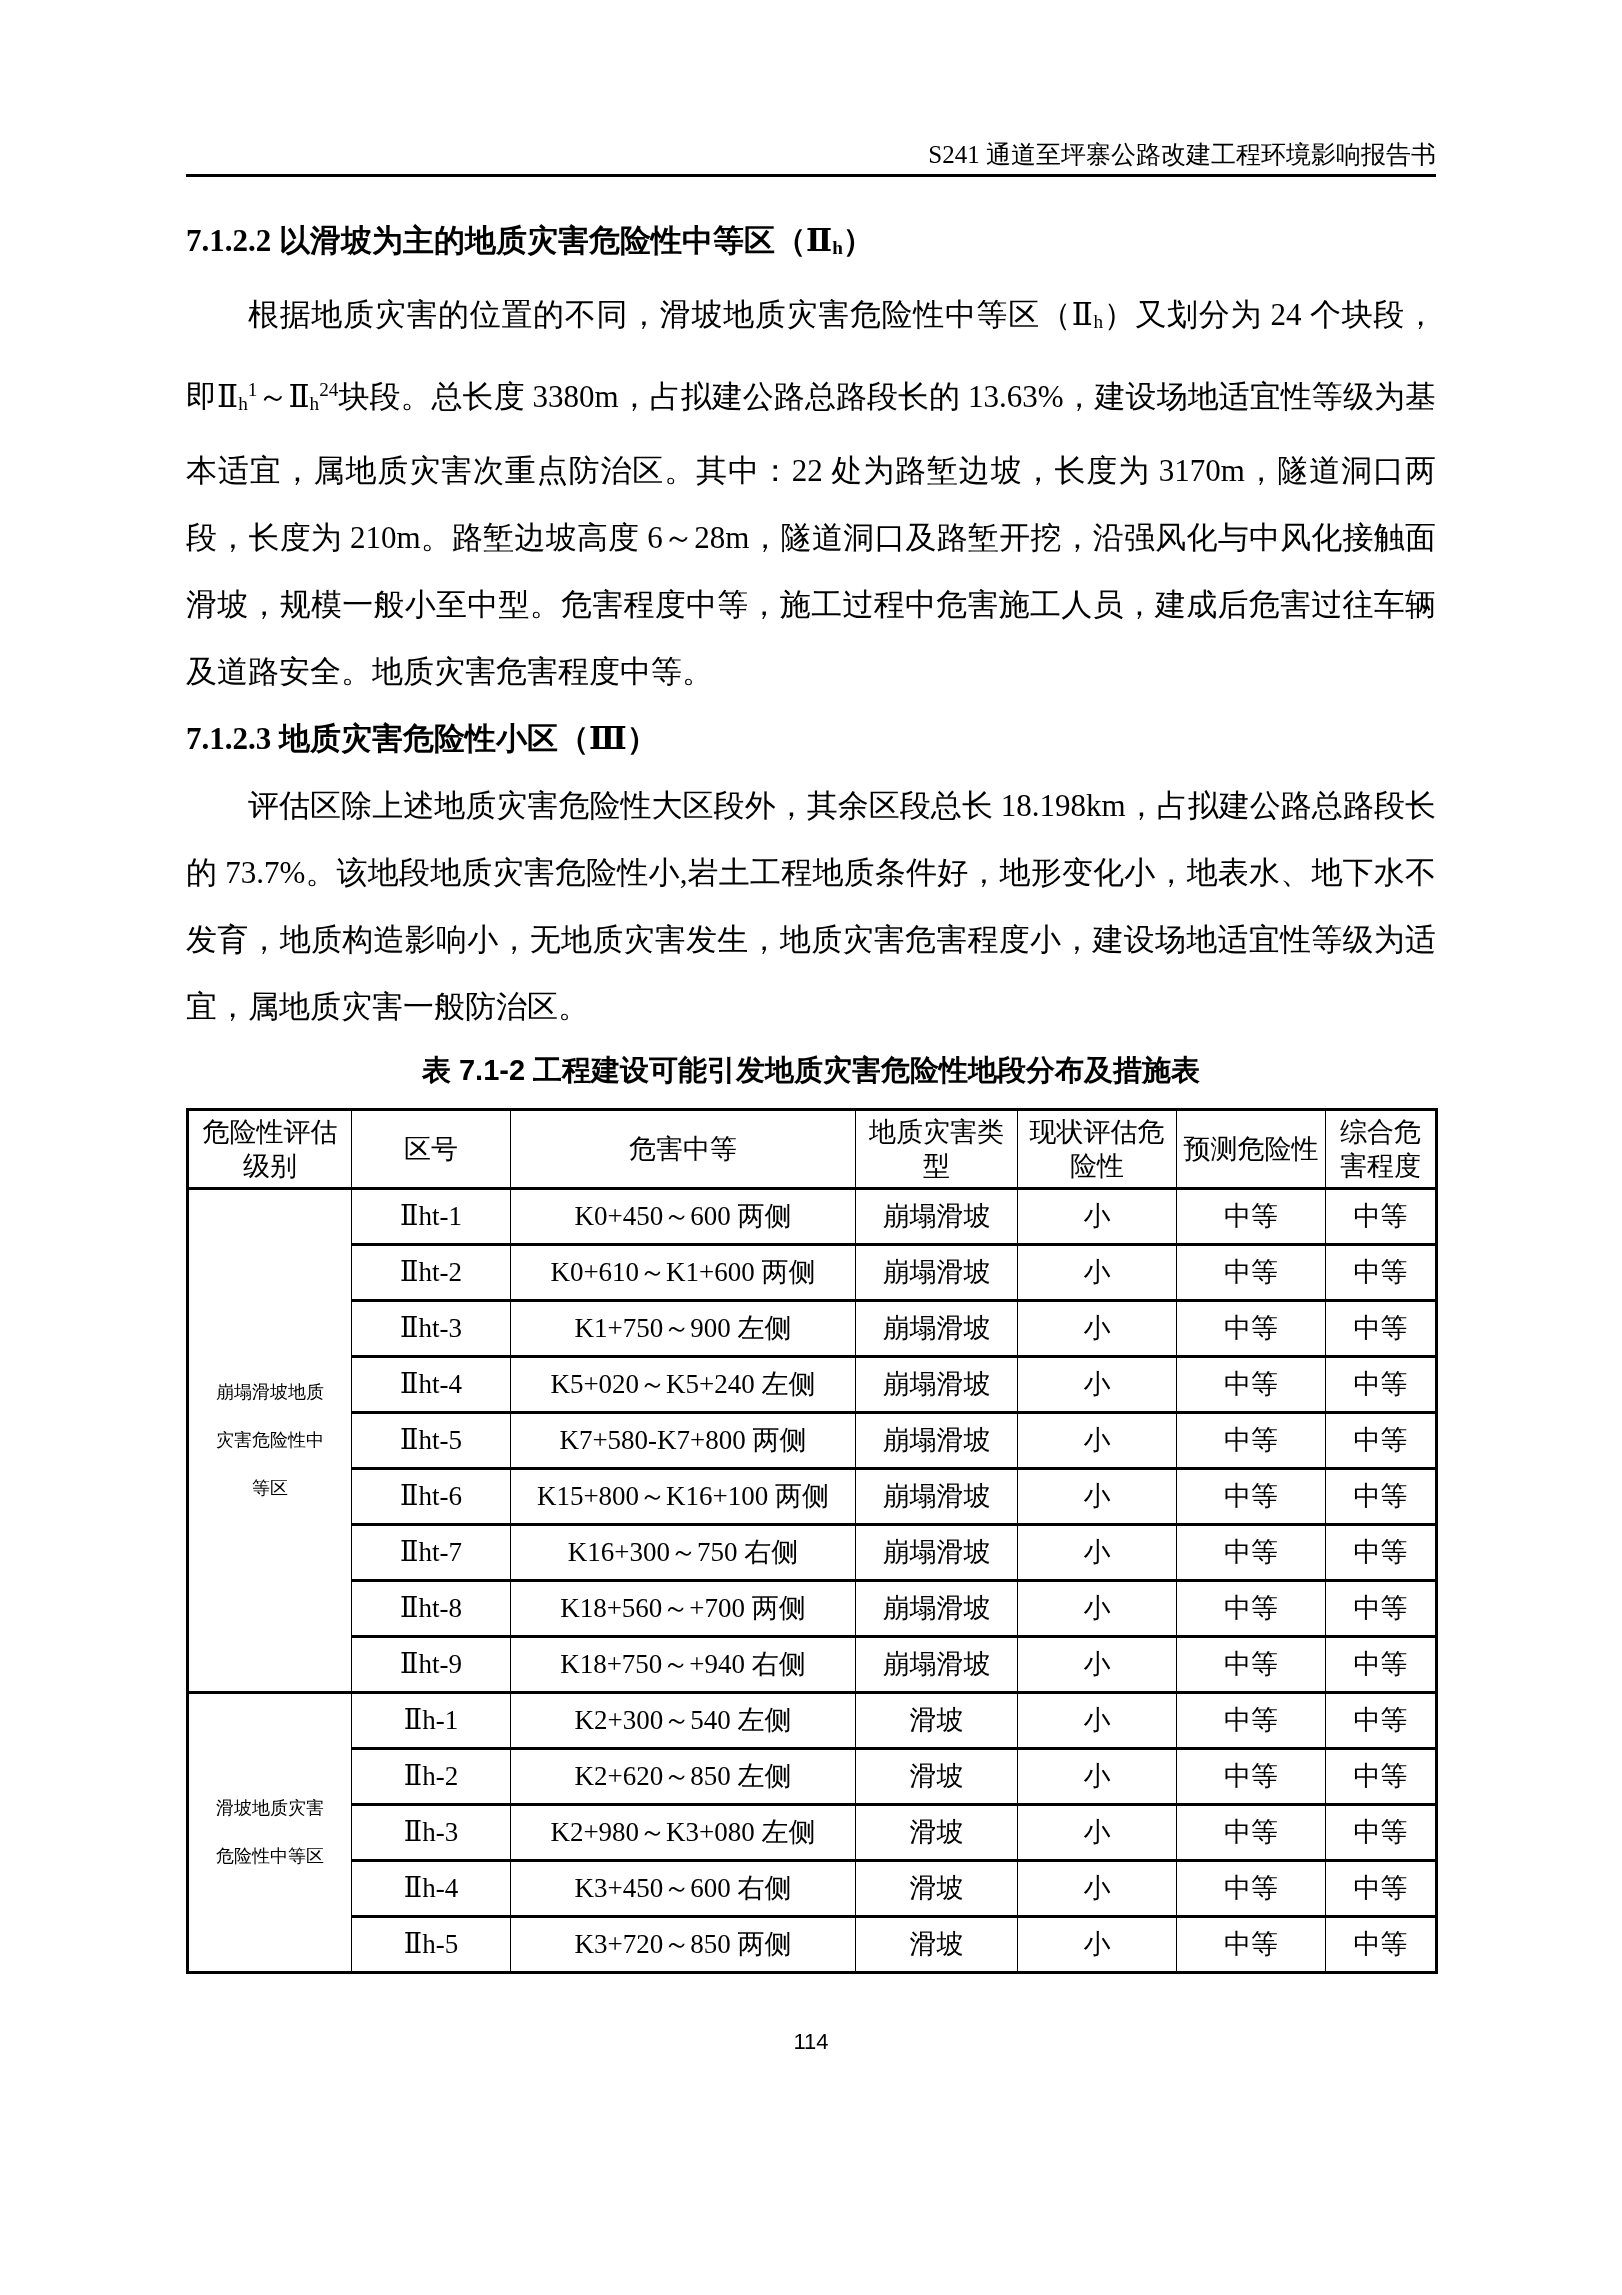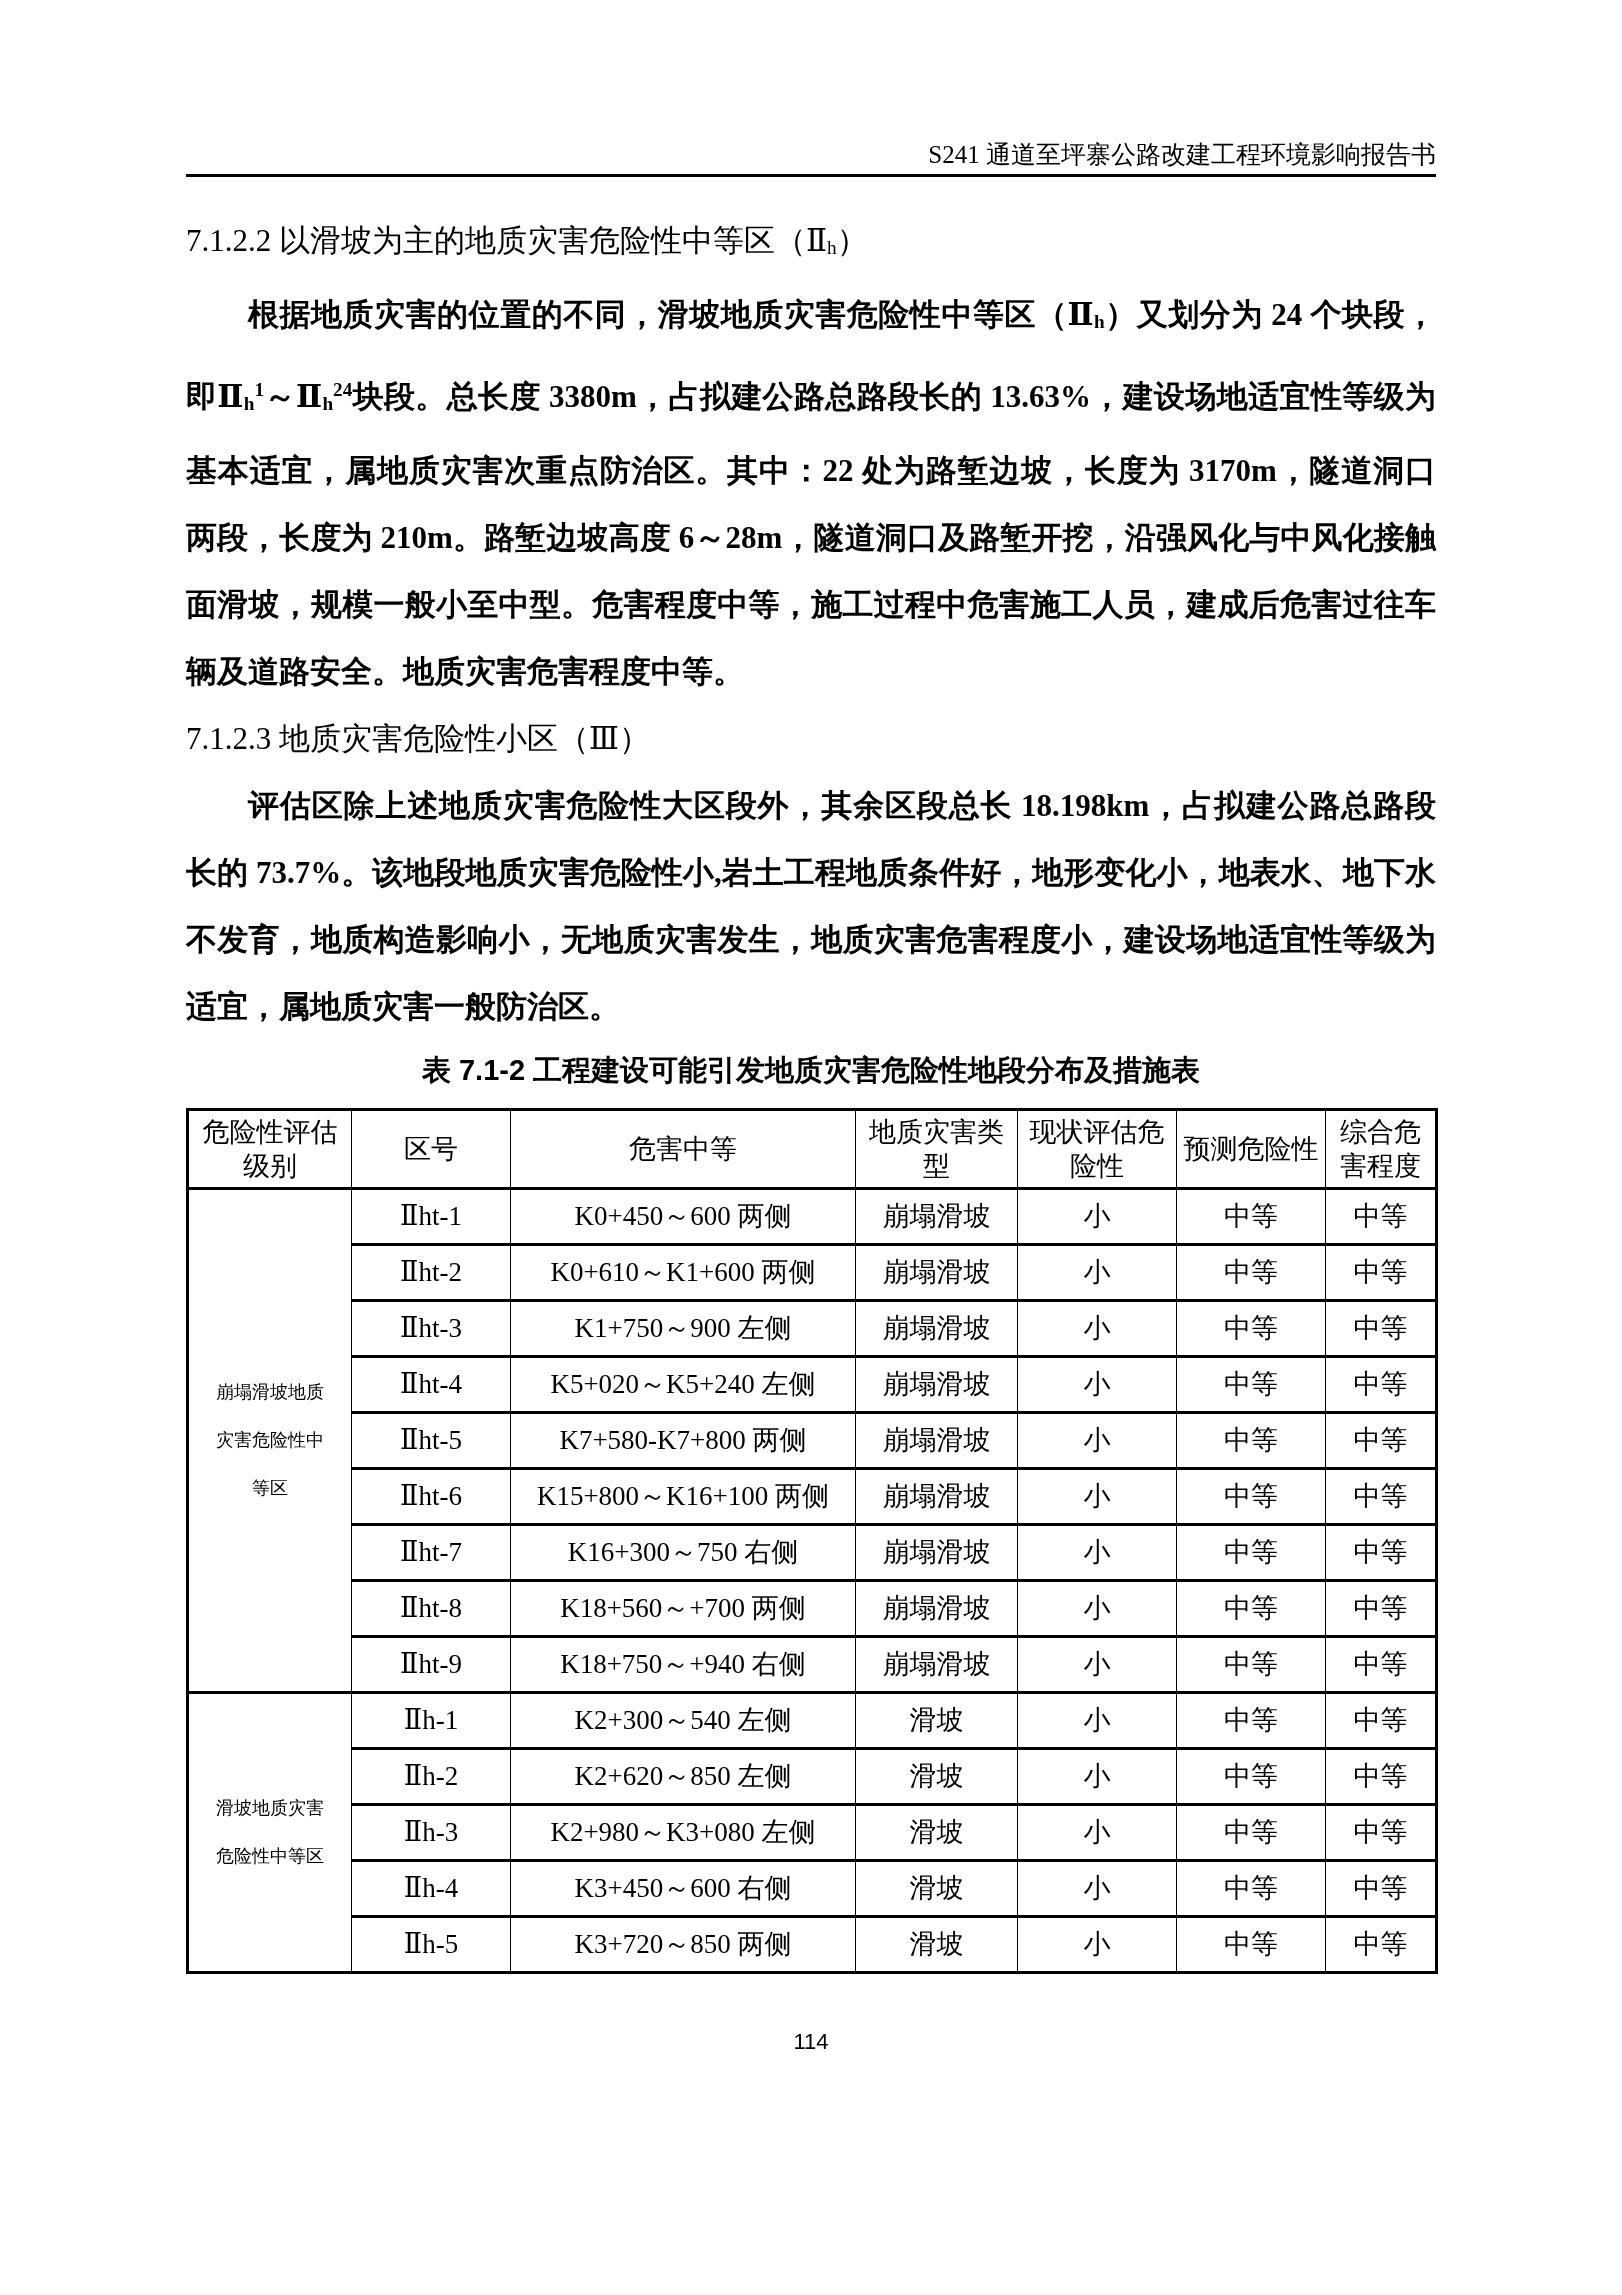--- a/index.html
+++ b/index.html
@@ -22,22 +22,22 @@
     text-align: right;
     font-size: 25px;
     line-height: 31px;
   }
   .content { margin-top: 30px; }
   .bodyline, .heading {
     font-size: 31px;
     line-height: 67px;
     text-align: justify;
   }
-  .heading { font-weight: normal; }
-  .indent { text-indent: 2em; font-weight: bold; }
+  .heading { font-weight: bold; }
+  .indent { text-indent: 2em; }
   .sub { font-size: 0.62em; vertical-align: -0.18em; }
   .sup { font-size: 0.62em; vertical-align: 0.55em; }
   .caption {
     margin-top: 9.2px;
     text-align: center;
     font-family: "Liberation Sans", "DejaVu Sans", sans-serif;
     font-weight: bold;
     font-size: 29px;
     line-height: 43px;
   }

